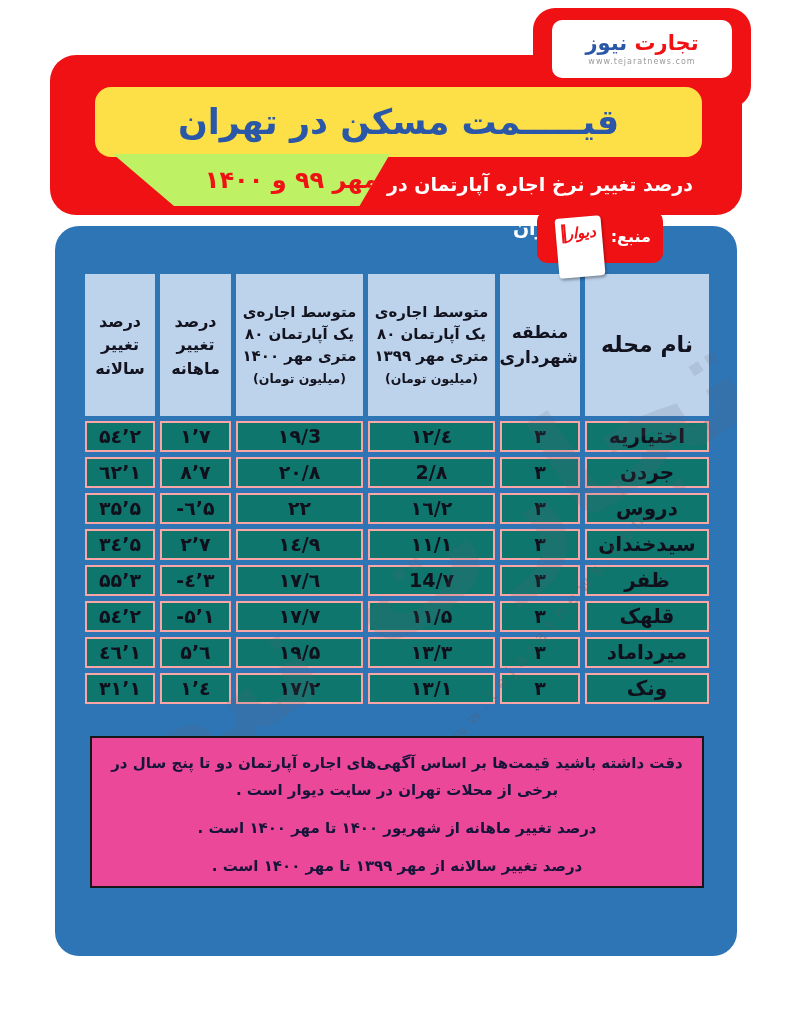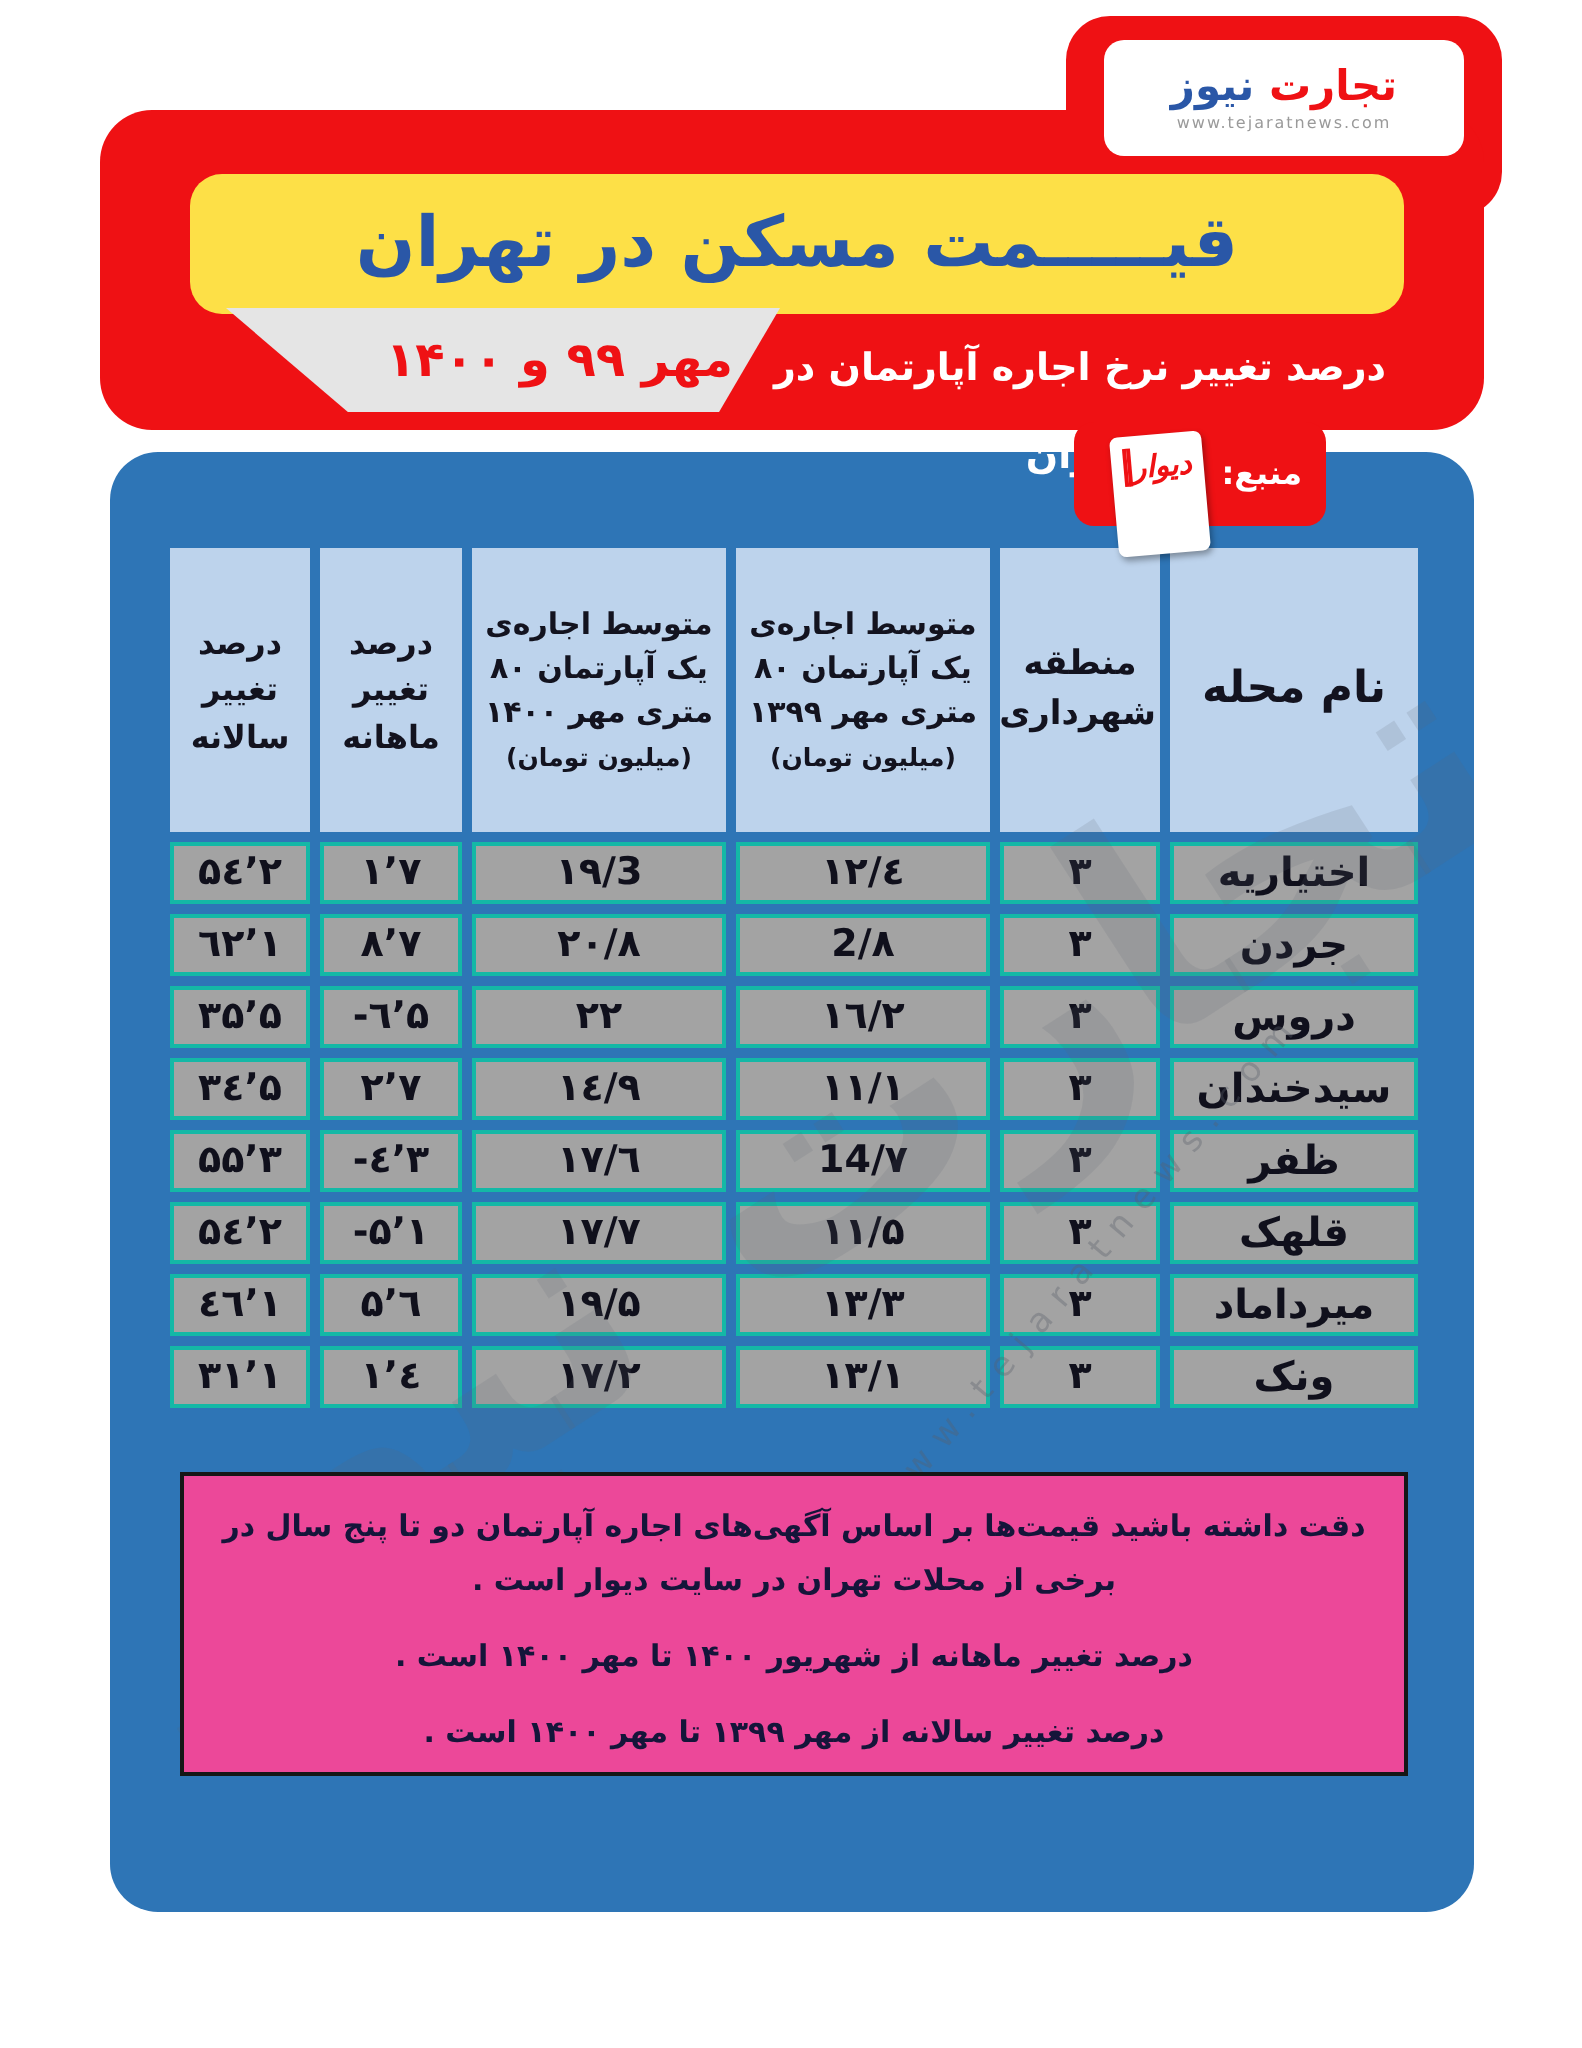--- a/index.html
+++ b/index.html
@@ -20,23 +20,23 @@
     align-items:center; justify-content:center; }
   .brand-line { direction:rtl; font-weight:bold; font-size:21px; line-height:1.1; }
   .brand-red { color:#ef1114; }
   .brand-blue { color:#2a57a7; }
   .brand-url { font-size:8px; color:#9a9a9a; letter-spacing:1px; margin-top:2px; }
 
   .title-card { left:95px; top:87px; width:607px; height:70px; background:#fde047;
     border-radius:16px; z-index:5; display:flex; align-items:center; justify-content:center; }
   .title-card h1 { color:#2a57a7; font-size:35px; font-weight:bold; direction:rtl; }
 
-  .title-ribbon { left:113px; top:154px; width:277px; height:52px; background:#e5e5e5;
+  .title-ribbon { left:113px; top:154px; width:277px; height:52px; background:#bef264;
     clip-path:polygon(0 0, 100% 0, 89% 100%, 22% 100%); z-index:5;
-    display:flex; align-items:center; justify-content:flex-start; padding-left:80px; }
+    display:flex; align-items:center; justify-content:center; padding-left:80px; }
   .period { color:#ef1114; font-size:24px; font-weight:bold; direction:rtl; }
 
   .subtitle { left:360px; top:162px; width:360px; height:44px; line-height:44px;
     text-align:center; color:#ffffff; font-size:19px; font-weight:bold;
     direction:rtl; z-index:5; }
 
   
   .source-badge { left:537px; top:211px; width:126px; height:52px; background:#ef1114;
     border-radius:10px; z-index:7; display:flex; direction:rtl; align-items:flex-start;
     padding:0 12px; gap:8px; }
@@ -56,21 +56,21 @@
   .table { position:absolute; left:30px; top:48px; width:624px; direction:rtl;
     display:grid; grid-template-columns:124px 80px 127px 127px 71px 70px;
     gap:5px; z-index:2; }
   .th { background:#bdd3ec; color:#13131f; font-weight:bold; text-align:center;
     height:142px; display:flex; flex-direction:column; justify-content:center;
     padding:4px 2px; font-size:15px; line-height:1.45; }
   .th.name-h { font-size:22px; }
   .th.district-h { font-size:17px; }
   .th.pct-h { font-size:16px; }
   .th .unit { font-size:12.5px; margin-top:2px; }
-  .td { background:#a3a3a3; border:2px solid #14b8a6; color:#10101c; font-weight:bold;
+  .td { background:#0f766e; border:2px solid #fca5a5; color:#10101c; font-weight:bold;
     text-align:center; height:31px; line-height:26px; font-size:19px; }
   .td.name { font-size:20px; }
   .td.num { direction:ltr; }
 
   
   .wm-text { position:absolute; left:-70px; top:270px; width:820px; text-align:center;
     transform:rotate(-33deg); font-size:150px; font-weight:bold; white-space:nowrap;
     color:rgba(95,100,112,0.15); z-index:3; pointer-events:none; direction:rtl; }
   .wm-url { position:absolute; left:280px; top:395px; width:420px; text-align:center;
     transform:rotate(-50deg); font-size:17px; letter-spacing:7px; white-space:nowrap;

